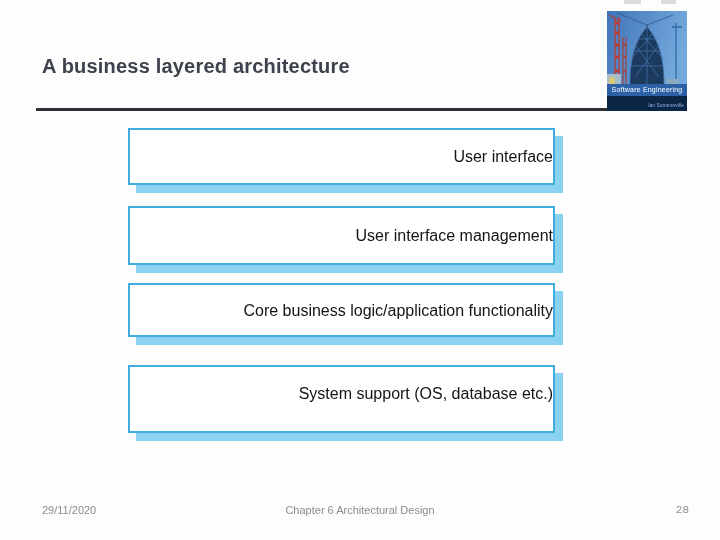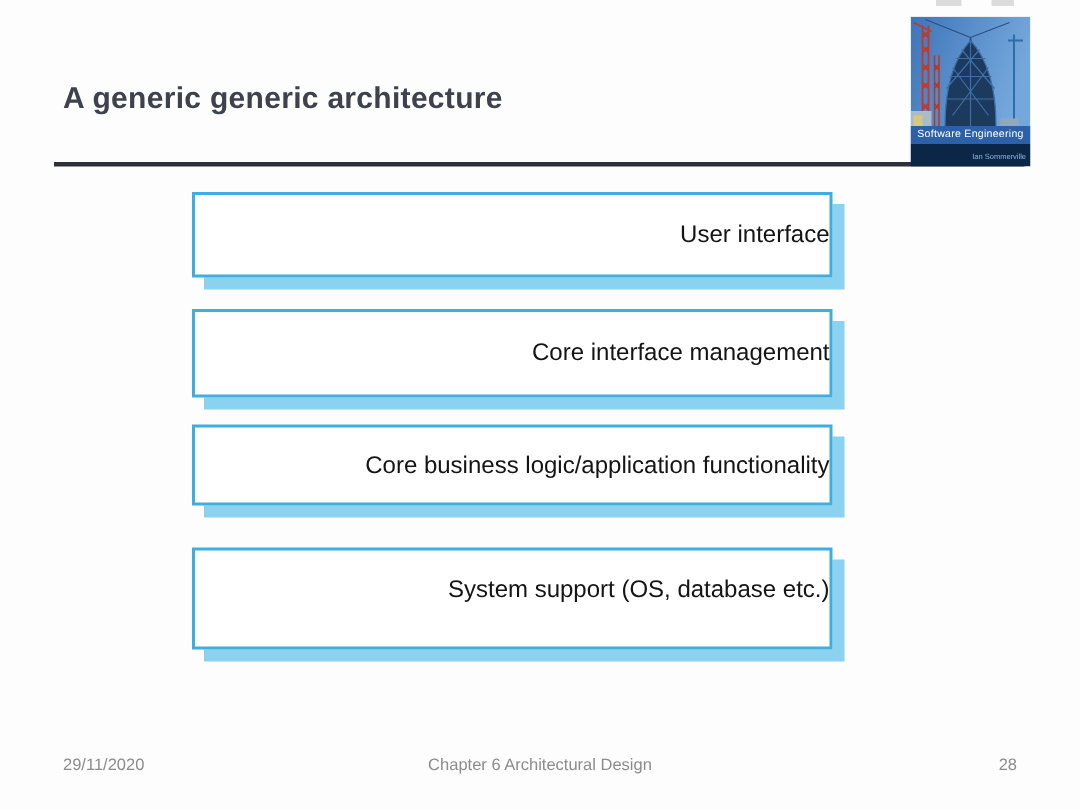--- a/index.html
+++ b/index.html
@@ -84,31 +84,31 @@
   
   .footer {
     position: absolute; left: 0; right: 0; top: 504px;
     height: 16px;
     font-size: 11px;
     color: var(--footer-text, #8c8c8c);
     padding-left: 19px;
   }
   .footer-date { position: absolute; left: 42px; }
   .footer-chapter { position: absolute; left: 0; right: 0; text-align: center; }
-  .footer-page { position: absolute; right: 42px; }
+  .footer-page { position: absolute; right: 31px; font-family: Liberation Mono, monospace; }
 </style>
 </head>
 <body>
 
 <div class="slide">
 
   <div class="artifact a1"></div>
   <div class="artifact a2"></div>
 
-  <h1 class="slide-title">A generic generic architecture</h1>
+  <h1 class="slide-title">A business layered architecture</h1>
 
   <div class="rule"></div>
 
   <div class="cover">
     <svg width="80" height="100" viewBox="0 0 80 100">
       <defs>
         <linearGradient id="sky" x1="0" y1="0" x2="1" y2="0.3">
           <stop offset="0" stop-color="#3f74b8"></stop>
           <stop offset="1" stop-color="#74a8dc"></stop>
         </linearGradient>
@@ -137,21 +137,21 @@
     <div class="cover-band cover-band-author">
       <span>Ian Sommerville</span>
     </div>
   </div>
 
   <div>
     <div class="layer l1">
       <span>User interface</span>
     </div>
     <div class="layer l2">
-      <span>Core interface management</span>
+      <span>User interface management</span>
     </div>
     <div class="layer l3">
       <span>Core business logic/application functionality</span>
     </div>
     <div class="layer l4">
       <span>System support (OS, database etc.)</span>
     </div>
   </div>
 
   <div class="footer">

